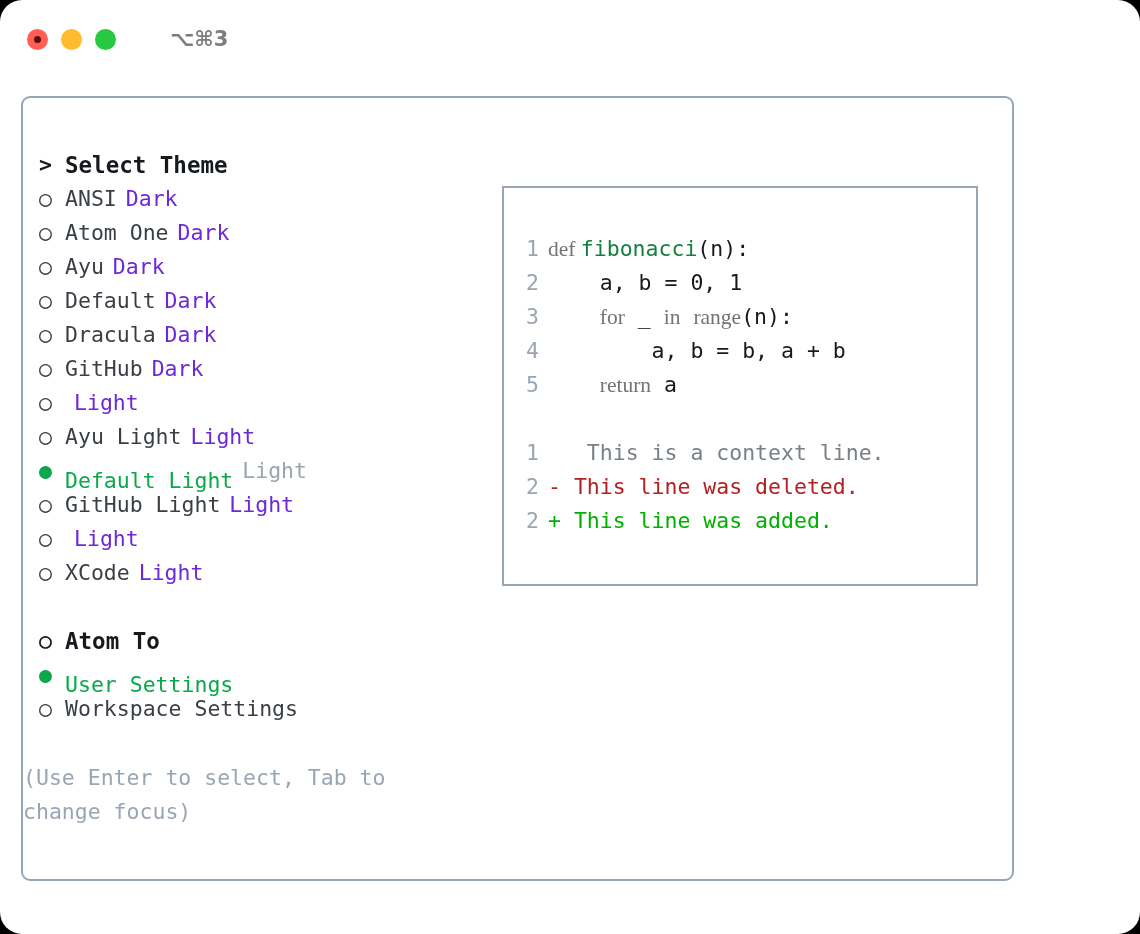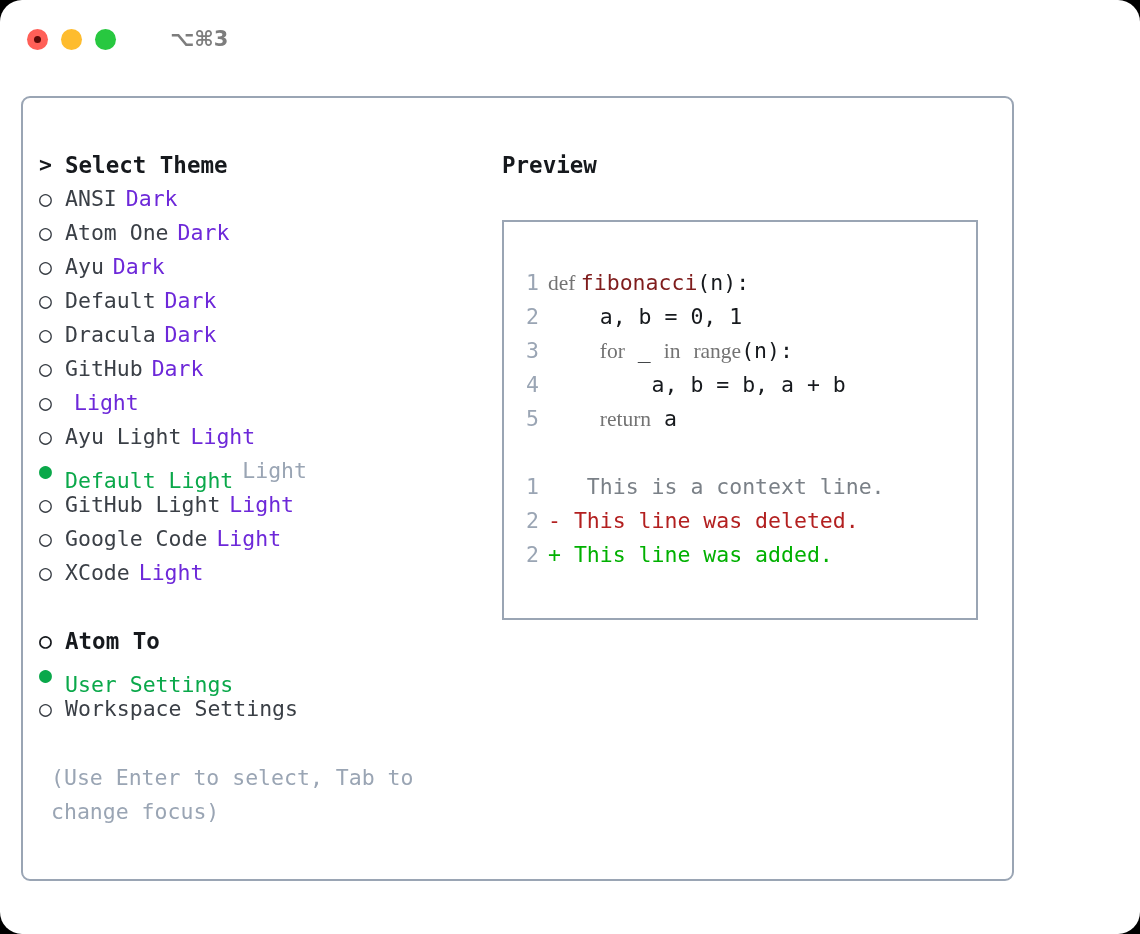--- a/index.html
+++ b/index.html
@@ -130,21 +130,21 @@
   .variant {
     color: #6d28d9;
     margin-left: 9px;
   }
   .row.selected .variant { color: #9aa5b4; }
 
   .spacer-sm { height: 34px; }
 
   .hint {
     position: absolute;
-    left: 28px;
+    left: 0;
     top: 663px;
     width: 420px;
     color: #9aa5b4;
     font-size: 21.5px;
     line-height: 34px;
   }
 
   
   .right-col {
     position: absolute;
@@ -178,21 +178,21 @@
   .gutter {
     width: 44px;
     flex: 0 0 44px;
     text-align: right;
     color: #9aa5b4;
     padding-right: 9px;
     box-sizing: border-box;
   }
   .code-text { color: #16191d; }
   .kw   { color: #737373; font-family: Liberation Serif, serif; }
-  .fn   { color: #7f1d1d; }
+  .fn   { color: #15803d; }
   .plain{ color: #16191d; }
 
   .blank-line { height: 34px; }
 
   .diff-ctx  { color: #7a8087; }
   .diff-del  { color: #b32020; }
   .diff-add  { color: #00b000; }
 
   .sign { display: inline-block; width: 1ch; }
 </style>
@@ -265,21 +265,20 @@
               <span class="label">Default Light</span>
               <span class="variant">Light</span>
             </div>
             <div class="row">
               <span class="bullet">○</span>
               <span class="label">GitHub Light</span>
               <span class="variant">Light</span>
             </div>
             <div class="row">
               <span class="bullet">○</span>
-              <span class="label">Google Code</span>
               <span class="variant">Light</span>
             </div>
             <div class="row">
               <span class="bullet">○</span>
               <span class="label">XCode</span>
               <span class="variant">Light</span>
             </div>
           </div>
 
       <div class="spacer-sm"></div>
@@ -297,21 +296,20 @@
             <div class="row">
               <span class="bullet">○</span>
               <span class="label">Workspace Settings</span>
             </div>
           </div>
     </div>
 
     <div class="hint">(Use Enter to select, Tab to change focus)</div>
 
     <div class="right-col">
-      <div class="preview-title">Preview</div>
 
       <div class="preview-box">
         <div id="code-block">
               <div class="code-line"><span class="gutter">1</span><span class="code-text"><span class="kw">def </span><span class="fn">fibonacci</span><span class="plain">(n):</span></span></div>
               <div class="code-line"><span class="gutter">2</span><span class="code-text"><span class="plain">    a, b = 0, 1</span></span></div>
               <div class="code-line"><span class="gutter">3</span><span class="code-text"><span class="plain">    </span><span class="kw">for</span><span class="plain"> _ </span><span class="kw">in</span><span class="plain"> </span><span class="kw">range</span><span class="plain">(n):</span></span></div>
               <div class="code-line"><span class="gutter">4</span><span class="code-text"><span class="plain">        a, b = b, a + b</span></span></div>
               <div class="code-line"><span class="gutter">5</span><span class="code-text"><span class="plain">    </span><span class="kw">return</span><span class="plain"> a</span></span></div>
             </div>
         <div class="blank-line"></div>

